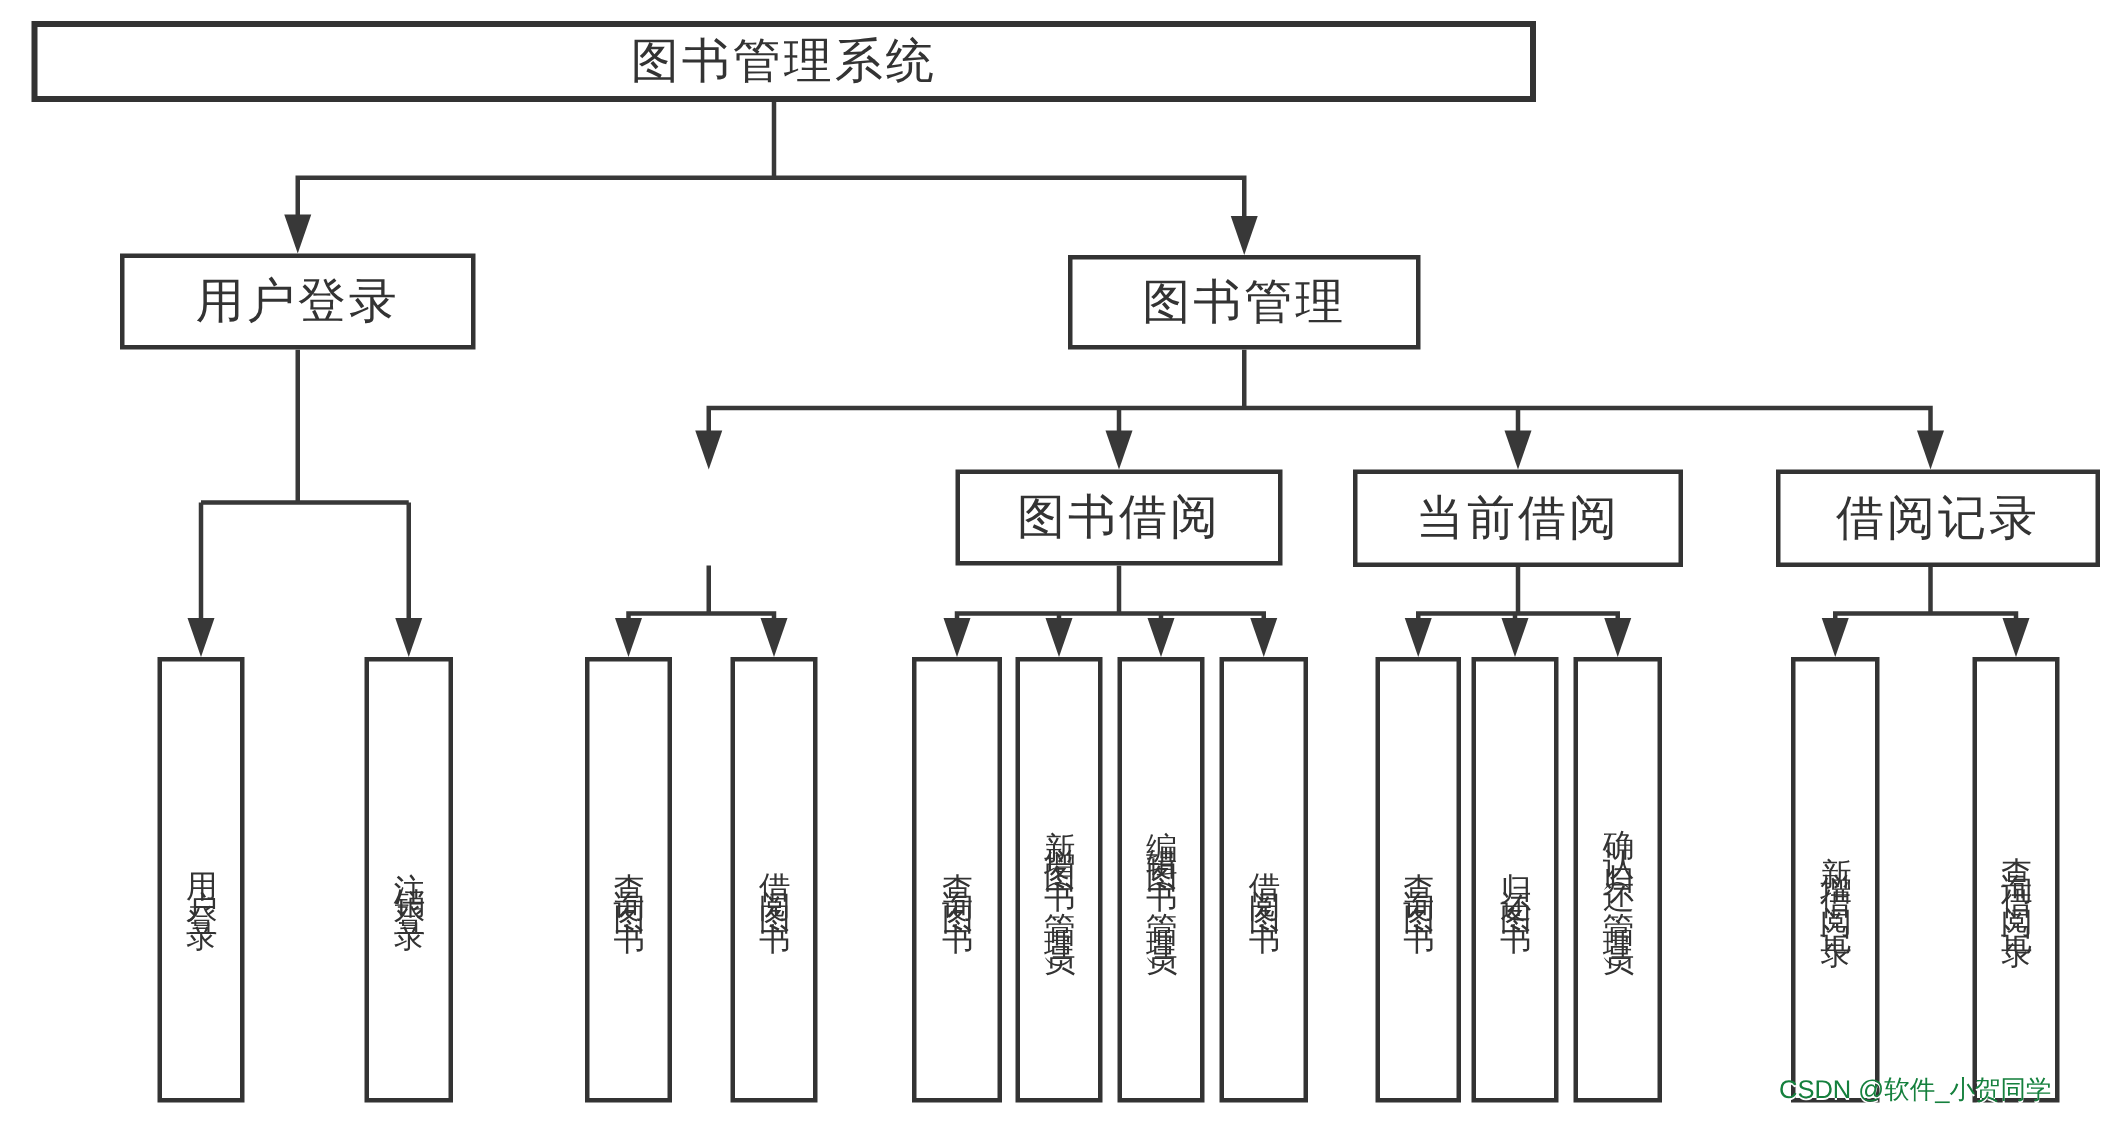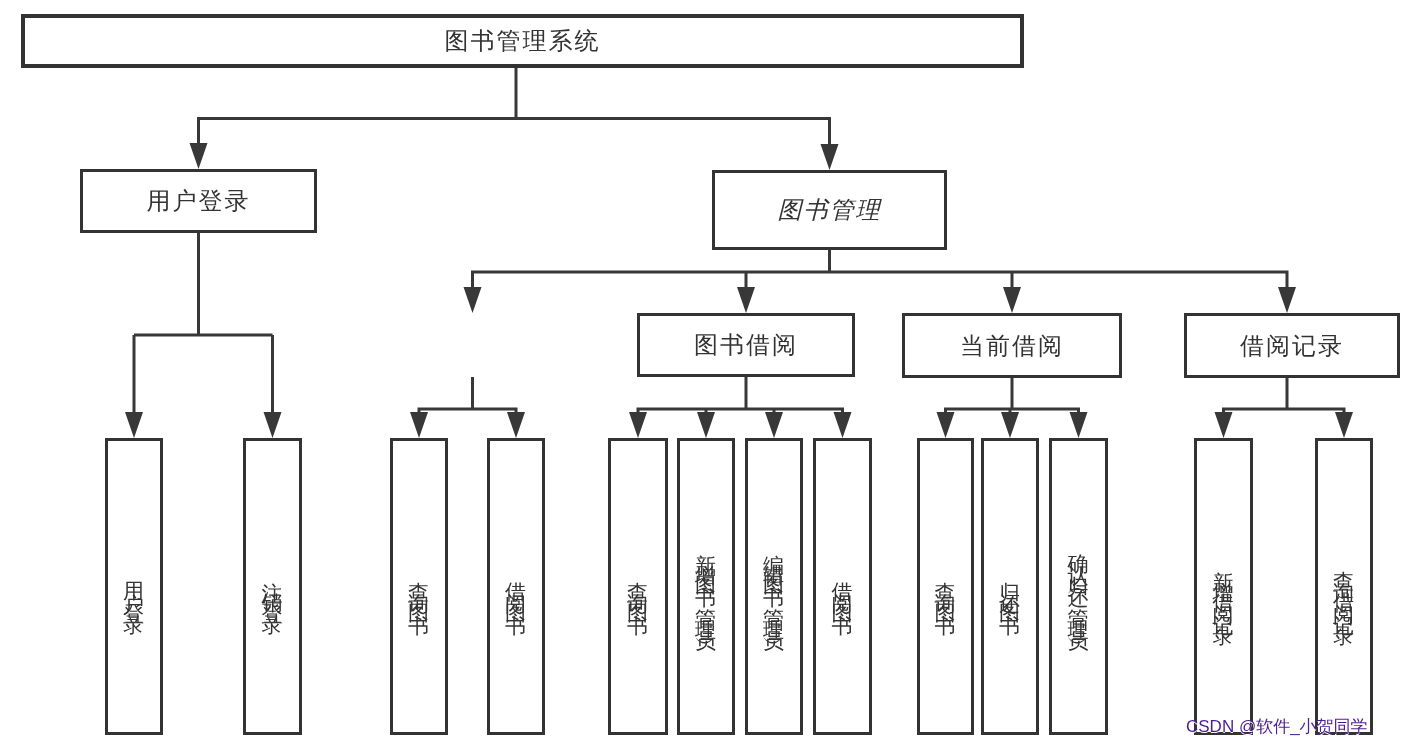--- a/index.html
+++ b/index.html
@@ -13,37 +13,37 @@
   .wires { position:absolute; left:0; top:0; z-index:1; }
   .box {
     position:absolute;
     box-sizing:border-box;
     background:#ffffff;
     border:3px solid #333333;
     display:flex; align-items:center; justify-content:center;
     color:#333333;
     z-index:2;
   }
-  .hbox { font-size:24px; letter-spacing:2px; }
+  .hbox { font-size:32px; letter-spacing:2px; }
   .root { border-width:4px; }
   .leaf span {
     writing-mode:vertical-rl;
     text-orientation:mixed;
     font-size:21px;
     letter-spacing:11px;
     line-height:1;
     white-space:nowrap;
     color:#333333;
   }
   .watermark {
     position:absolute;
     left:1186px; top:715px;
     width:219px;
     font-size:17px;
-    color:#4c1d95;
+    color:#15803d;
     text-shadow:0 1px 0 #ffffff;
     white-space:nowrap;
     z-index:5;
   }
 </style>
 </head>
 <body>
 
 <div class="canvas">
 
@@ -80,21 +80,21 @@
     </g>
   </svg>
 
   <div class="box hbox root" style="left:21px; top:14px; width:1003px; height:54px;">
     <span>图书管理系统</span>
   </div>
 
   <div class="box hbox" style="left:80px; top:169px; width:237px; height:64px;">
     <span>用户登录</span>
   </div>
-  <div class="box hbox" style="left:712px; top:170px; width:235px; height:80px;font-style:italic;">
+  <div class="box hbox" style="left:712px; top:170px; width:235px; height:63px;">
     <span>图书管理</span>
   </div>
 
   <div class="box hbox" style="left:902px; top:313px; width:220px; height:65px;">
     <span>当前借阅</span>
   </div>
   <div class="box hbox" style="left:637px; top:313px; width:218px; height:64px;">
     <span>图书借阅</span>
   </div>
   <div class="box hbox" style="left:1184px; top:313px; width:216px; height:65px;">

